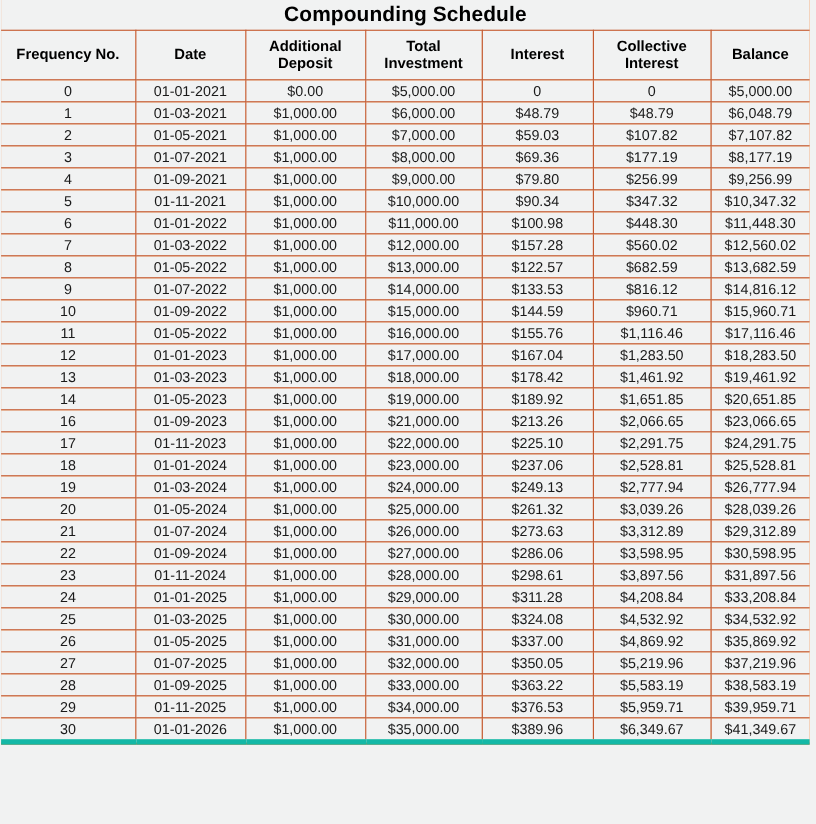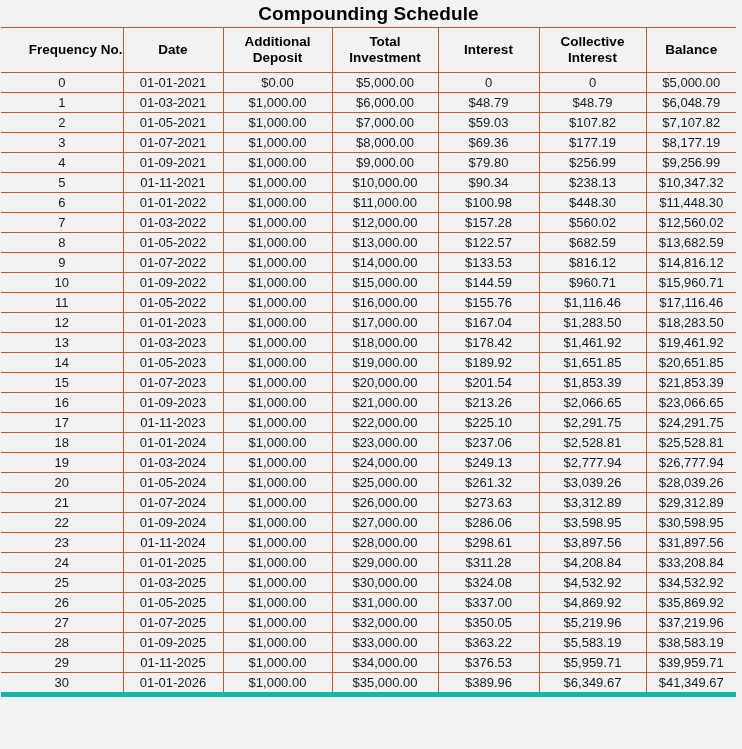--- a/index.html
+++ b/index.html
@@ -58,21 +58,21 @@
     height: 44px;
     text-align: center;
     vertical-align: middle;
     font-size: 13.5px;
     font-weight: bold;
     color: #000000;
     line-height: 1.15;
     border-top: 1px solid #c45a31;
     border-bottom: 1px solid #c45a31;
   }
-  tr.head-row th:first-child { border-left: none; text-align: right; }
+  tr.head-row th:first-child { border-left: none; }
   tr.head-row th:last-child  { border-right: none; }
 
   
   tr.data-row td {
     height: 19px;
     text-align: center;
     vertical-align: middle;
     font-size: 13px;
     font-weight: normal;
     color: #1a1a1a;
@@ -162,21 +162,21 @@
           <td>$79.80</td>
           <td>$256.99</td>
           <td>$9,256.99</td>
         </tr>
         <tr class="data-row">
           <td>5</td>
           <td>01-11-2021</td>
           <td>$1,000.00</td>
           <td>$10,000.00</td>
           <td>$90.34</td>
-          <td>$238.13</td>
+          <td>$347.32</td>
           <td>$10,347.32</td>
         </tr>
         <tr class="data-row">
           <td>6</td>
           <td>01-01-2022</td>
           <td>$1,000.00</td>
           <td>$11,000.00</td>
           <td>$100.98</td>
           <td>$448.30</td>
           <td>$11,448.30</td>
@@ -247,29 +247,20 @@
         <tr class="data-row">
           <td>14</td>
           <td>01-05-2023</td>
           <td>$1,000.00</td>
           <td>$19,000.00</td>
           <td>$189.92</td>
           <td>$1,651.85</td>
           <td>$20,651.85</td>
         </tr>
         <tr class="data-row">
-          <td>15</td>
-          <td>01-07-2023</td>
-          <td>$1,000.00</td>
-          <td>$20,000.00</td>
-          <td>$201.54</td>
-          <td>$1,853.39</td>
-          <td>$21,853.39</td>
-        </tr>
-        <tr class="data-row">
           <td>16</td>
           <td>01-09-2023</td>
           <td>$1,000.00</td>
           <td>$21,000.00</td>
           <td>$213.26</td>
           <td>$2,066.65</td>
           <td>$23,066.65</td>
         </tr>
         <tr class="data-row">
           <td>17</td>

